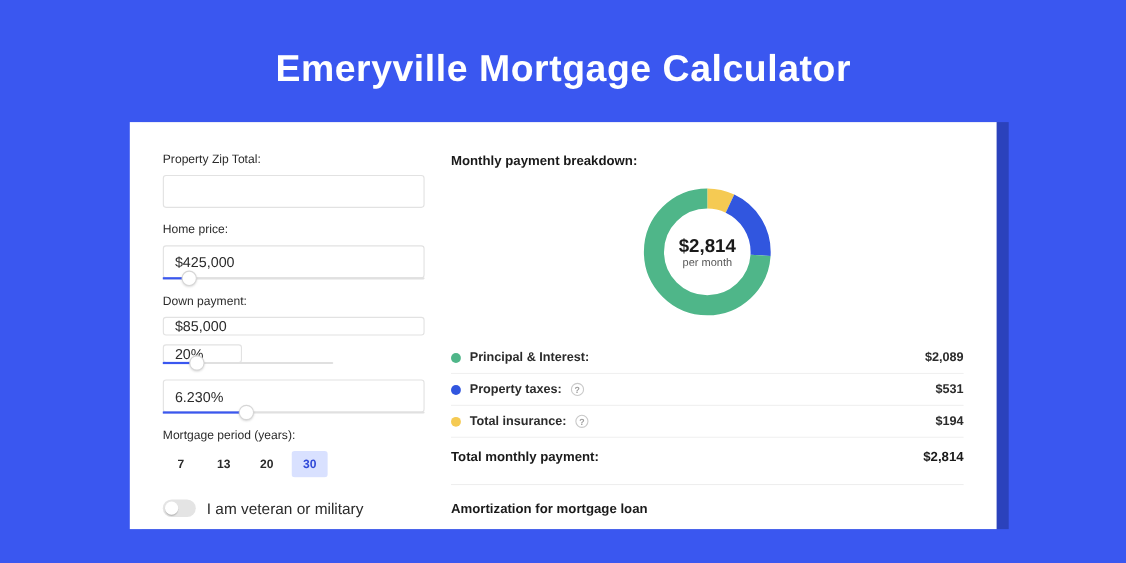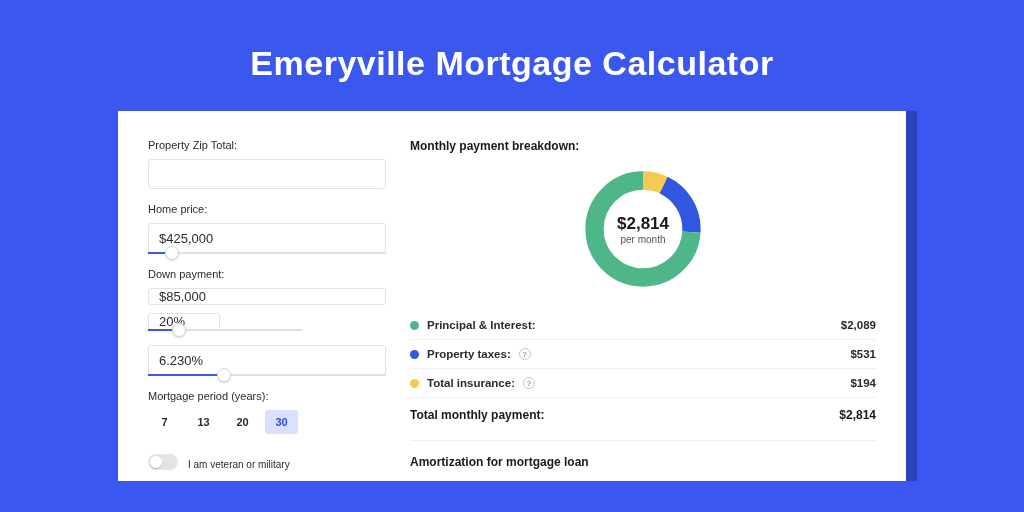--- a/index.html
+++ b/index.html
@@ -73,22 +73,22 @@
     border-radius: 3px;
     color: #2b2b2b;
     font-weight: 700;
     cursor: pointer;
   }
   .period-btn.active {
     background: #d9e1ff;
     color: #3049d8;
   }
   .toggle-row {
-    display: flex; align-items: flex-end; gap: 10px;
-    font-size: 10px; color: #2b2b2b;
+    display: flex; align-items: flex-start; gap: 10px;
+    font-size: 14px; color: #2b2b2b;
     margin-top: 20px;
   }
   .toggle {
     width: 30px; height: 16px;
     background: #e4e4e4;
     border-radius: 10px;
     position: relative;
   }
   .toggle::after {
     content: "";

